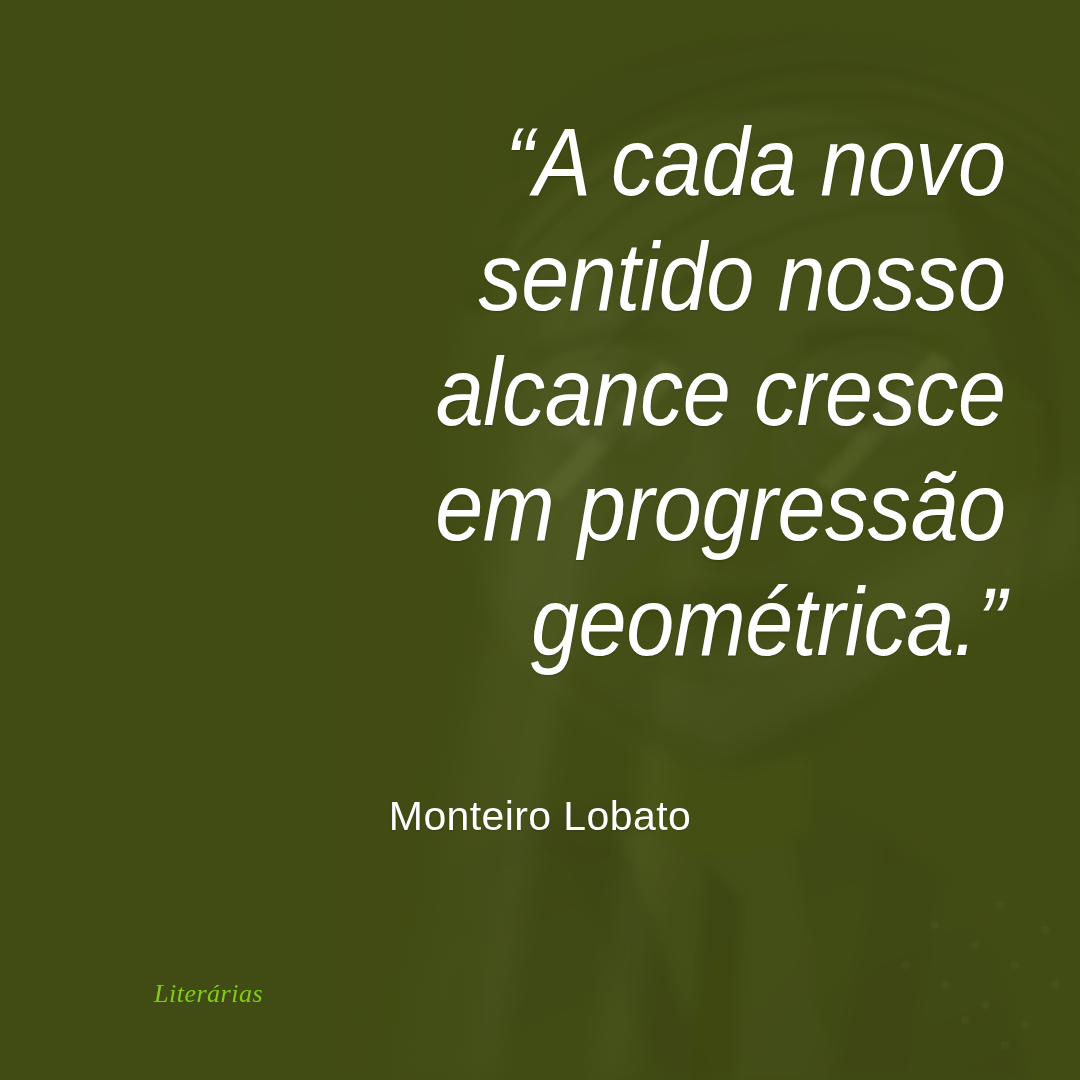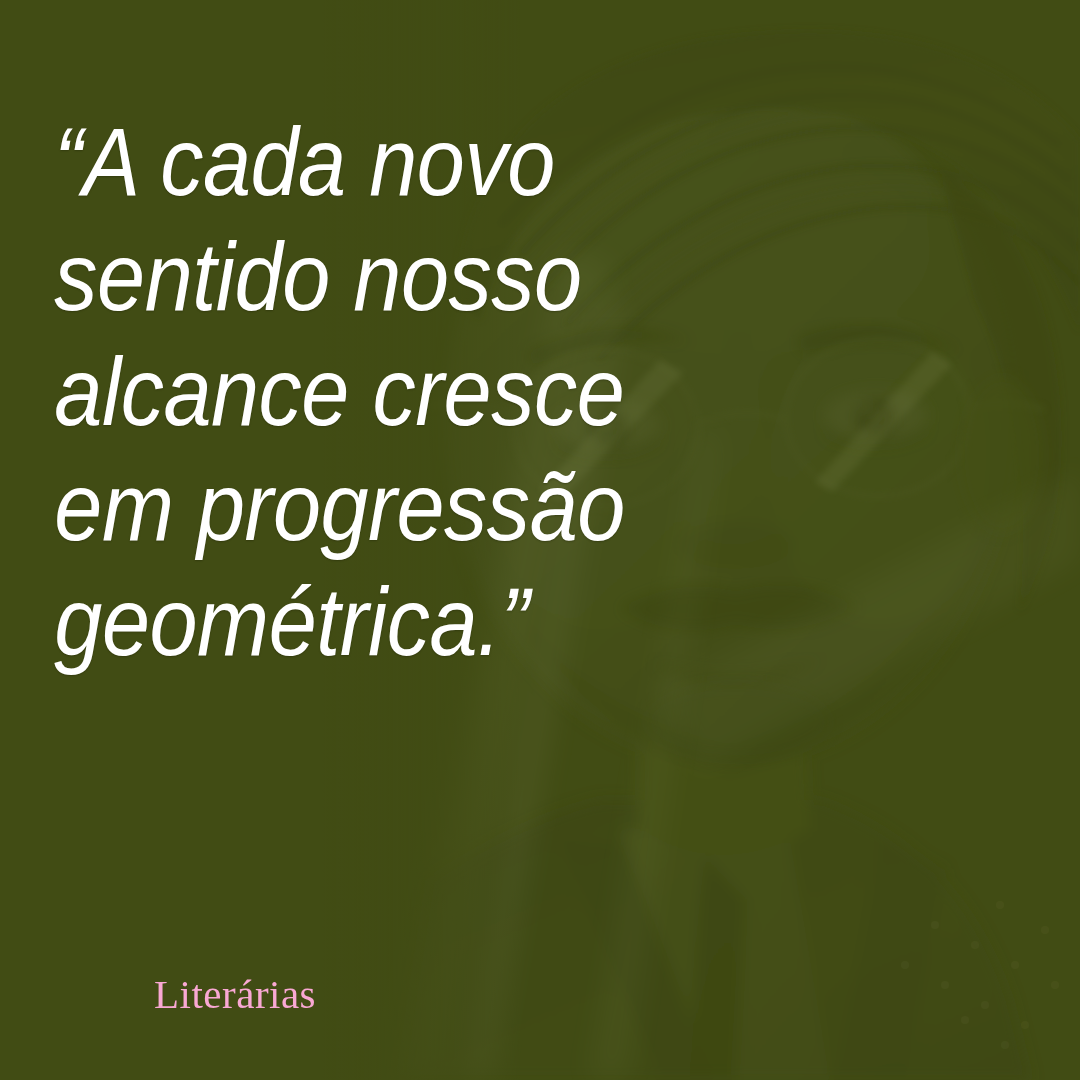--- a/index.html
+++ b/index.html
@@ -42,24 +42,24 @@
   .tint {
     position: absolute;
     inset: 0;
     background: rgba(67, 76, 21, 0.30);
     mix-blend-mode: normal;
   }
 
   
   .quote-block {
     position: absolute;
-    left: 2px;
+    left: 12px;
     top: 104px;
     width: 1046px;
-    text-align: left;
+    text-align: right;
     z-index: 5;
   }
   .quote-line {
     color: #ffffff;
     font-family: "Liberation Sans Narrow", "Liberation Sans", sans-serif;
     font-style: italic;
     font-weight: 400;
     font-size: 96px;
     line-height: 115px;
     letter-spacing: -0.5px;
@@ -118,24 +118,25 @@
     top: 2px;
     width: 17px;
     height: 17px;
     border-radius: 50%;
     background: #ffffff;
   }
   .logo-sub {
     position: absolute;
     left: 88px;
     top: 44px;
-    color: #f9a8d4;
+    color: #84cc16;
     font-family: "Liberation Serif", serif;
+    font-style: italic;
     font-weight: 400;
-    font-size: 41px;
+    font-size: 26px;
     line-height: 40px;
     letter-spacing: 0.5px;
   }
   .quill {
     position: absolute;
     left: 198px;
     top: -2px;
     width: 62px;
     height: 70px;
   }
@@ -311,18 +312,19 @@
   </div>
 
   <div class="quote-block">
     <div class="quote-line">“A cada novo</div>
     <div class="quote-line">sentido nosso</div>
     <div class="quote-line">alcance cresce</div>
     <div class="quote-line">em progressão</div>
     <div class="quote-line">geométrica.”</div>
   </div>
 
+  <div class="author">Monteiro Lobato</div>
 
   <div class="logo">
     <div class="logo-sub">Literárias</div>
   </div>
 
 </div>
 
 </body></html>

